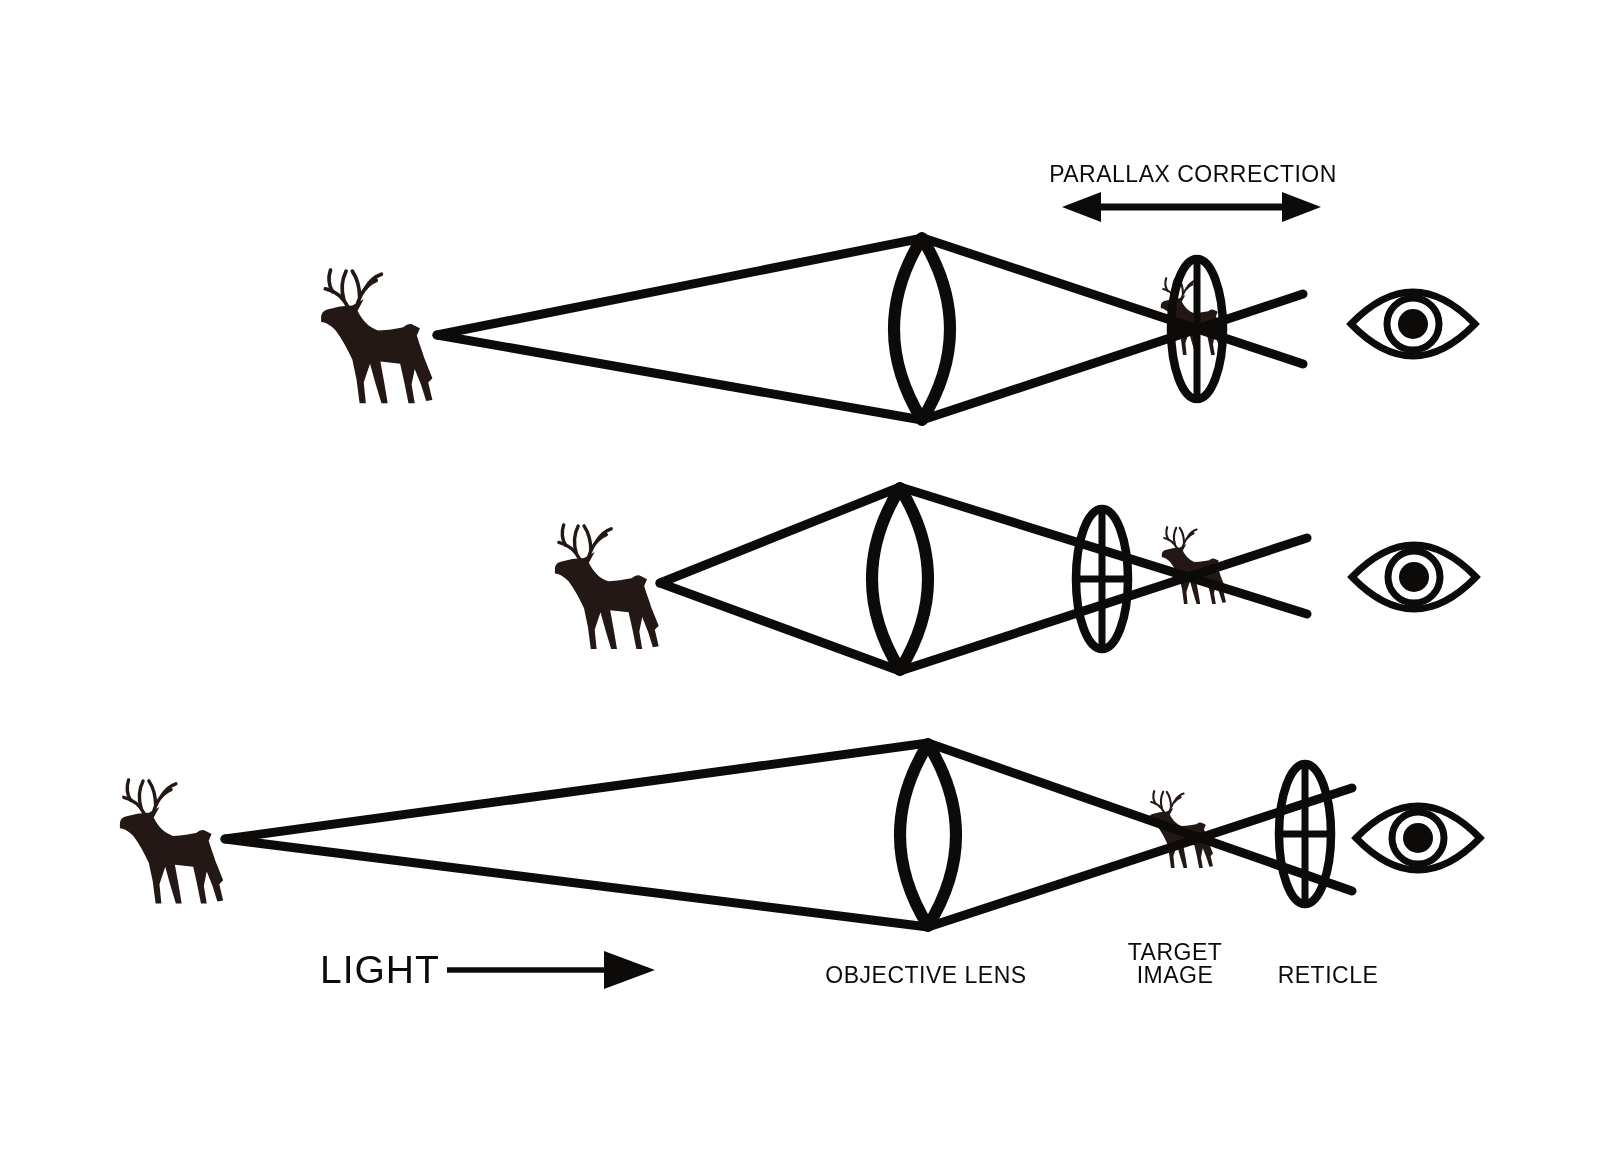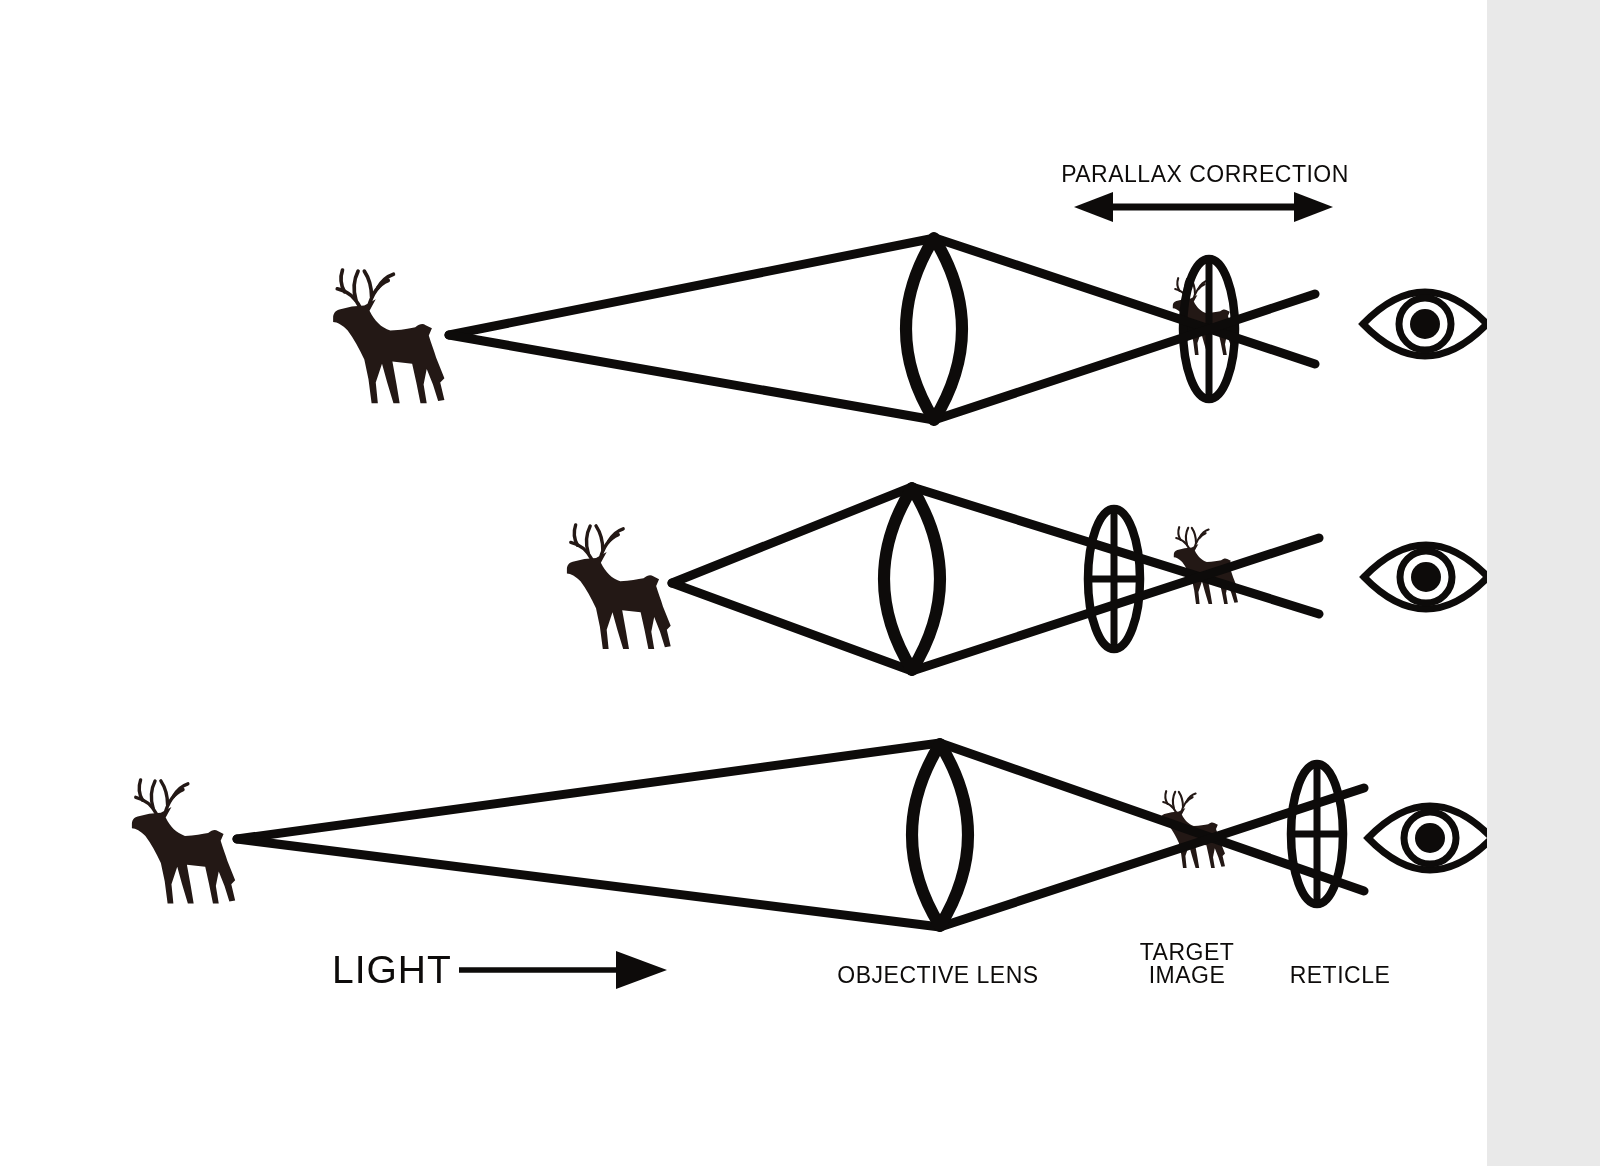--- a/index.html
+++ b/index.html
@@ -2,26 +2,25 @@
 <html style="--background: #ffffff; --ink: #0d0b0a; --deer: #231815;"><head>
 <meta charset="utf-8">
 <style>
   :root{
     --background:#ffffff;
     --ink:#0d0b0a;
     --deer:#231815;
   }
   html,body{margin:0;padding:0;background:#e9e9e9;}
   .stage{
-    width:1475px;height:1166px;
+    width:1600px;height:1166px;
     background:var(--background);
     position:relative;
     font-family:"Liberation Sans", sans-serif;
     overflow:hidden;
-    padding-left:12px;
   }
   svg{display:block;}
   .ray{stroke:var(--ink);stroke-width:9;stroke-linecap:round;fill:none;}
   .lens-shape{fill:#ffffff;stroke:var(--ink);stroke-width:12;stroke-linejoin:round;}
   .reticle-ring{fill:none;stroke:var(--ink);stroke-width:8.5;}
   .reticle-line{stroke:var(--ink);stroke-width:7;fill:none;}
   .eye-outline{fill:#ffffff;stroke:var(--ink);stroke-width:7;}
   .eye-iris{fill:#ffffff;stroke:var(--ink);stroke-width:7;}
   .eye-pupil{fill:var(--ink);}
   .deer-body{fill:var(--deer);stroke:none;}

